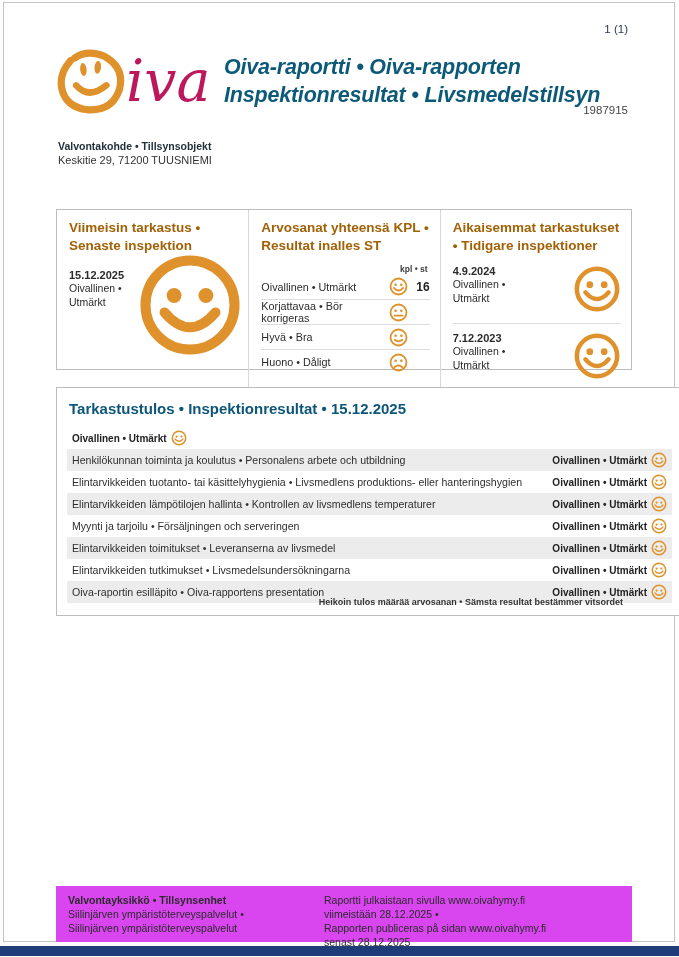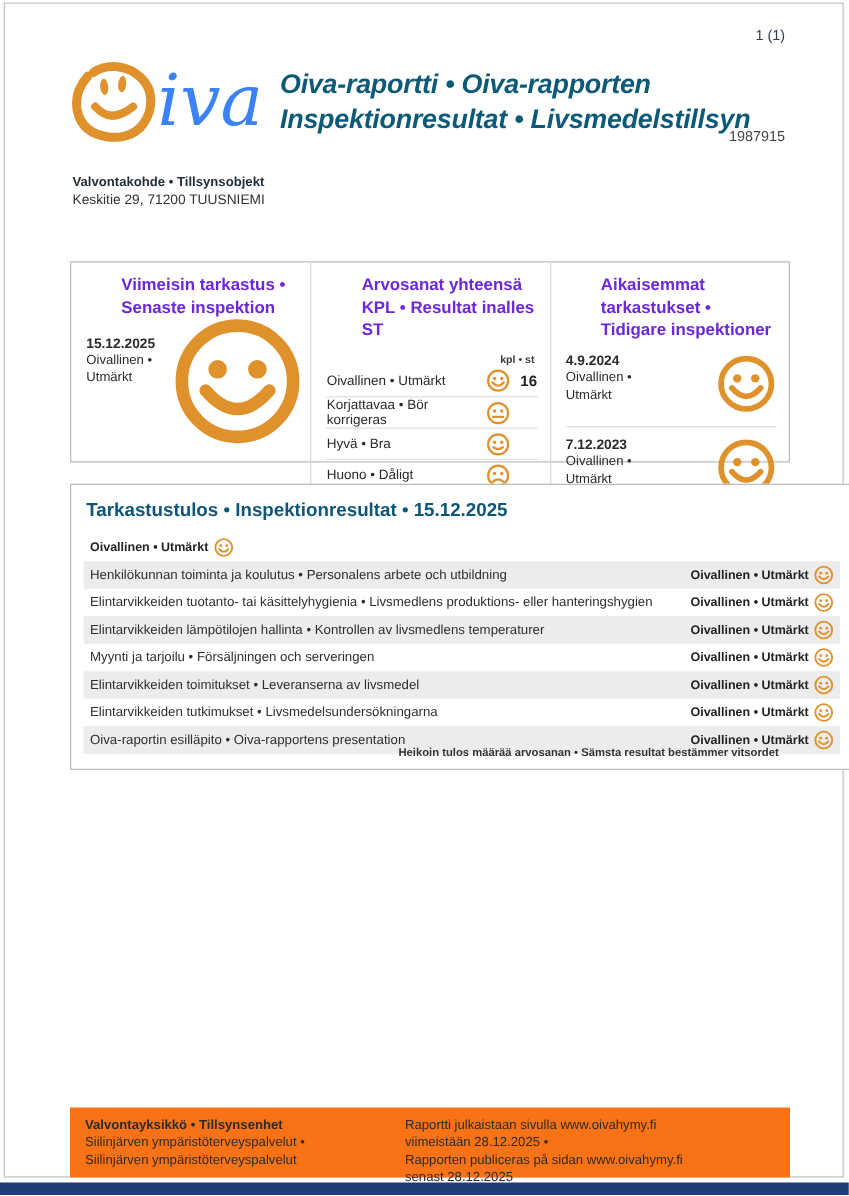--- a/index.html
+++ b/index.html
@@ -16,21 +16,21 @@
   .titles { padding-top:8px; color:#0d5a78; font-weight:bold; font-size:21.5px; line-height:28px; letter-spacing:-0.2px;font-style:italic; }
 
   .target { position:absolute; top:137px; left:54px; }
   .target-label { font-size:10.5px; font-weight:bold; color:#22303c; }
   .target-name { font-size:15px; font-weight:bold; color:#1b7aa6; margin-top:1px; }
   .target-address { font-size:11px; color:#333; margin-top:2px; }
 
   .summary { position:absolute; top:206px; left:52px; width:576px; height:161px; border:1px solid #bcbcbc; display:grid; grid-template-columns:1fr 1fr 1fr; background:#fff; }
   .sum-col { padding:9px 10px 8px 12px; position:relative; }
   .sum-col + .sum-col { border-left:1px solid #d8d8d8; }
-  .sum-col h3 { font-size:13.5px; line-height:18px; color:#6d28d9; font-weight:bold;margin-left:28px; }
+  .sum-col h3 { font-size:13.5px; line-height:18px; color:#a16207; font-weight:bold; }
 
   .insp-date { font-size:11px; font-weight:bold; color:#2b2b2b; margin-top:14px; }
   .insp-grade { font-size:10.5px; color:#2b2b2b; line-height:14px; }
   .big-smiley { position:absolute; right:5px; top:42px; }
 
   .unit-header { text-align:right; font-size:8.5px; font-weight:bold; color:#3c3c3c; margin-top:9px; padding-right:2px; }
   .g-row { display:flex; align-items:center; height:25px; }
   .g-row + .g-row { border-top:1px solid #ddd; }
   .g-label { flex:1; font-size:10.8px; color:#2b2b2b; }
   .g-count { width:22px; text-align:right; font-size:12px; font-weight:bold; color:#222; }
@@ -43,27 +43,27 @@
 
   .results { position:absolute; top:384px; left:52px; width:627px; border:1px solid #bcbcbc; background:#fff; padding:10px 10px 12px 10px; }
   .results h2 { font-size:15px; color:#0d567a; font-weight:bold; margin:2px 0 10px 2px; }
   .r-row { display:flex; align-items:center; height:22px; padding:0 5px; }
   .r-row:nth-child(even) { background:#ececec; }
   .r-label { flex:1; font-size:10.6px; color:#2e2e2e; white-space:nowrap; overflow:hidden; }
   .r-grade { font-size:10px; font-weight:bold; color:#222; margin-right:4px; white-space:nowrap; }
 
   .footnote { position:absolute; top:594px; right:51px; font-size:9px; font-weight:bold; color:#333; }
 
-  .footer { position:absolute; top:883px; left:52px; width:576px; height:56px; background:#f97316; font-size:10.5px; color:#2b2b2b; }
+  .footer { position:absolute; top:883px; left:52px; width:576px; height:56px; background:#d946ef; font-size:10.5px; color:#2b2b2b; }
   .f-left { position:absolute; left:12px; top:7px; line-height:14px; }
   .f-left .f-label { font-weight:bold; }
   .f-right { position:absolute; left:268px; top:7px; line-height:14px; }
 
   .sm { display:block; }
-  .orange { color:#3b82f6; }
+  .orange { color:#be185d; }
 </style>
 </head>
 <body>
 
 <svg width="0" height="0" style="position:absolute" aria-hidden="true">
   <defs>
     <symbol id="sym-oivallinen" viewBox="0 0 100 100">
       <circle cx="50" cy="50" r="42" fill="none" stroke="#df912c" stroke-width="9.5"></circle>
       <circle cx="35" cy="41" r="7" fill="#df912c"></circle>
       <circle cx="65" cy="41" r="7" fill="#df912c"></circle>

